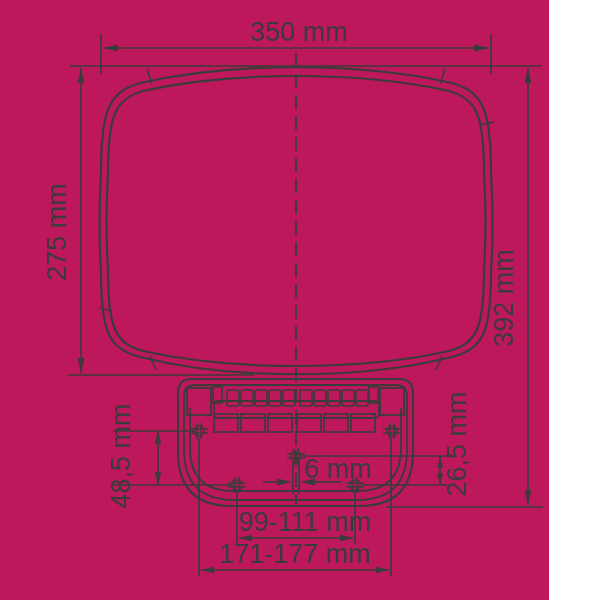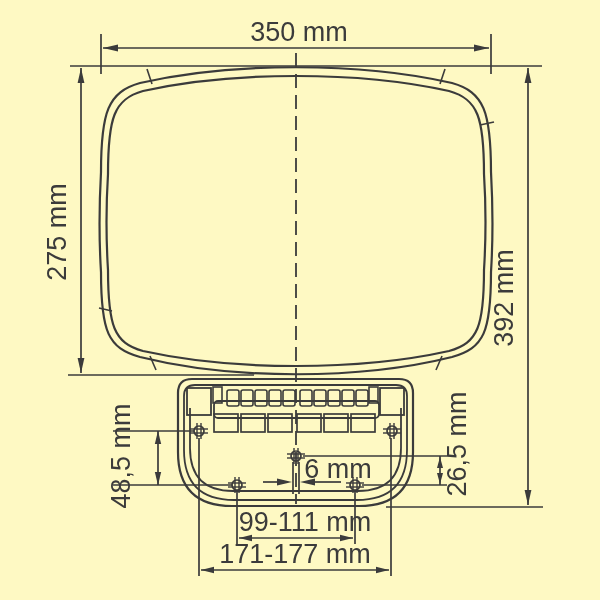--- a/index.html
+++ b/index.html
@@ -2,23 +2,23 @@
 <html><head>
 <meta charset="utf-8">
 <style>
   html, body {
     margin: 0;
     padding: 0;
     background: #ffffff;
   }
   .stage {
     position: relative;
-    width: 600px;
+    width: 549px;
     height: 600px;
-    background: #fef9c3;
+    background: #be185d;
     overflow: hidden;
   }
   svg {
     display: block;
   }
   .ln {
     stroke: #3b3b3b;
     fill: none;
   }
   .body-line { stroke-width: 2.2; }

